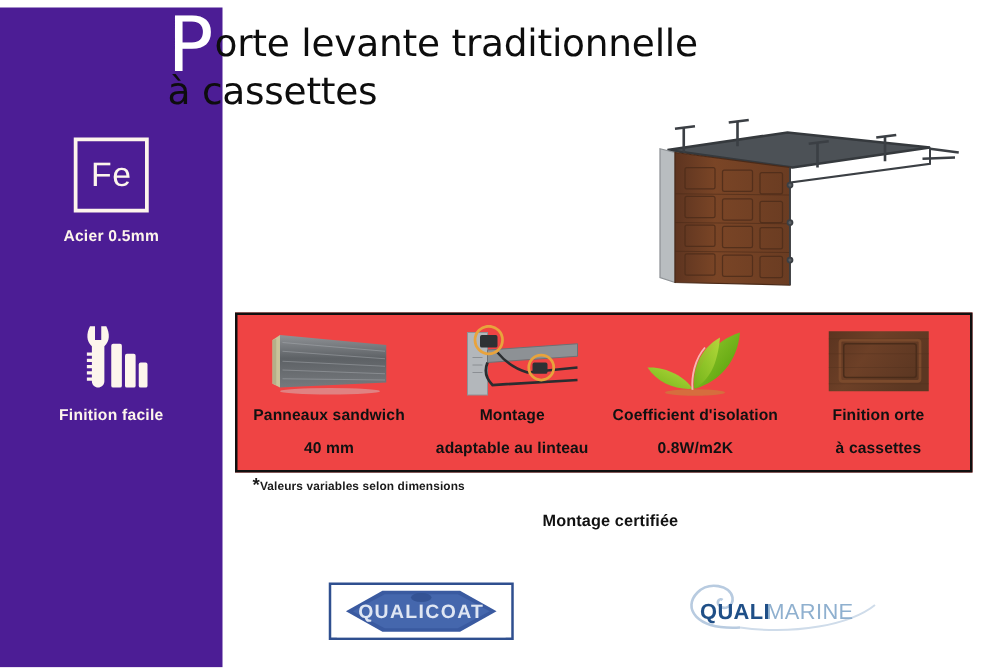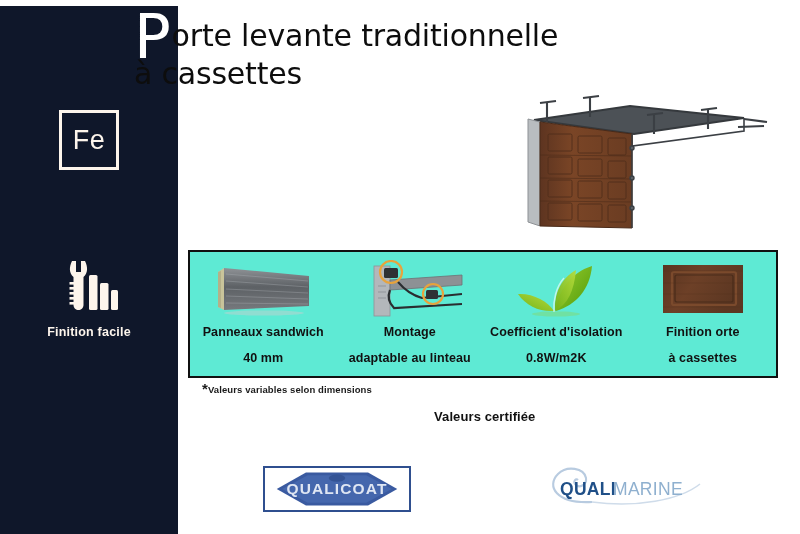--- a/index.html
+++ b/index.html
@@ -18,21 +18,21 @@
     overflow: hidden;
   }
 
   
   #sidebar {
     position: absolute;
     left: 0;
     top: 6px;
     width: 178px;
     height: 528px;
-    background: #0f172a;
+    background: #4c1d95;
     color: #ffffff;
     text-align: center;
   }
   .side-feature {
     position: absolute;
     width: 178px;
     text-align: center;
   }
   .side-icon {
     display: block;
@@ -101,21 +101,21 @@
 
   
   #feature-box {
     position: absolute;
     left: 188px;
     top: 250px;
     width: 590px;
     height: 128px;
     border: 2.5px solid #101010;
     box-sizing: border-box;
-    background: #5eead4;
+    background: #ef4444;
     display: flex;
   }
   .feature-cell {
     flex: 1 1 25%;
     display: flex;
     flex-direction: column;
     align-items: center;
     justify-content: flex-start;
     padding-top: 7px;
     box-sizing: border-box;
@@ -196,20 +196,21 @@
 <body>
 
 <div id="page">
 
   <div id="sidebar">
 
     <div class="side-feature" style="top:104px;">
       <div class="fe-box">
         <span class="fe-text">Fe</span>
       </div>
+      <div class="side-label">Acier 0.5mm</div>
     </div>
 
     <div class="side-feature" style="top:253px;">
       <svg class="side-icon" width="62" height="56" viewBox="0 0 62 56">
         <g fill="#FDF5EC">
           <path d="M18 2 L18 13 L23 13 L23 2 L27 2 C30 8 30 14 25.5 18 L25.5 46 C25.5 49 23 51 20.5 51 C18 51 15.5 49 15.5 46 L15.5 18 C11 14 11 8 14 2 Z"></path>
           <rect x="11.5" y="23" width="13" height="2.6"></rect>
           <rect x="11.5" y="28" width="13" height="2.6"></rect>
           <rect x="11.5" y="33" width="13" height="2.6"></rect>
           <rect x="11.5" y="38" width="13" height="2.6"></rect>
@@ -385,21 +386,21 @@
           </g>
         </svg>
       </div>
       <div class="feature-title">Finition orte</div>
       <div class="feature-sub">à cassettes</div>
     </div>
   </div>
 
   <div id="footnote"><span class="star">*</span><span>Valeurs variables selon dimensions</span></div>
 
-  <div id="certified-caption">Valeurs certifiée</div>
+  <div id="certified-caption">Montage certifiée</div>
 
   <svg id="qualicoat-logo" viewBox="0 0 148 46">
     <rect x="0" y="0" width="148" height="46" fill="#ffffff"></rect>
     <polygon points="8,23 40,5 108,5 140,23 108,41 40,41" fill="#3a5aa0"></polygon>
     <polygon points="14,23 42,8 106,8 134,23 106,38 42,38" fill="#4567ad"></polygon>
     <text x="74" y="29" text-anchor="middle" font-family="'Liberation Sans', sans-serif" font-size="17" font-weight="bold" fill="#dfe6f3" letter-spacing="1.2">QUALICOAT</text>
     <ellipse cx="74" cy="11" rx="9" ry="4" fill="#2f4f8f" opacity="0.8"></ellipse>
   </svg>
 
   <svg id="qualimarine-logo" viewBox="0 0 175 50">

